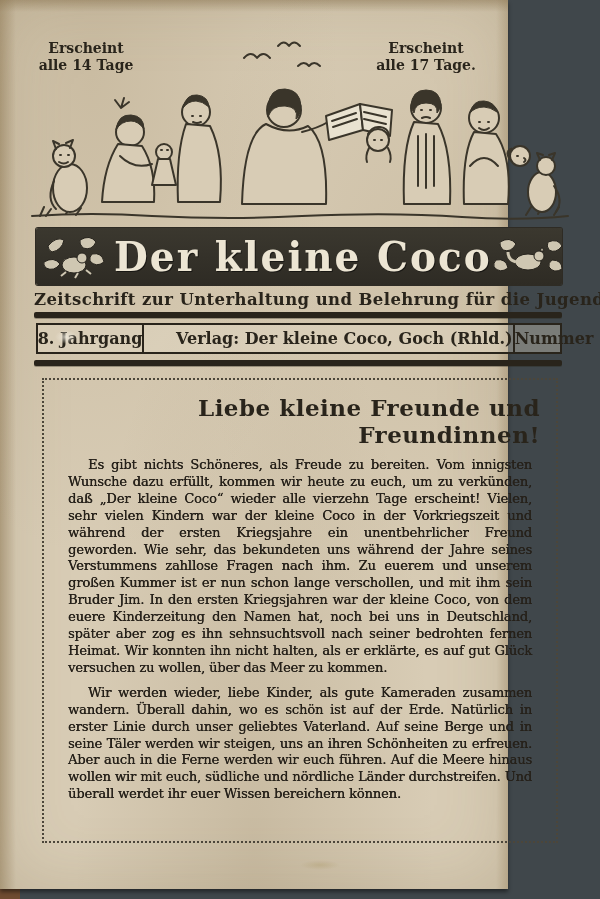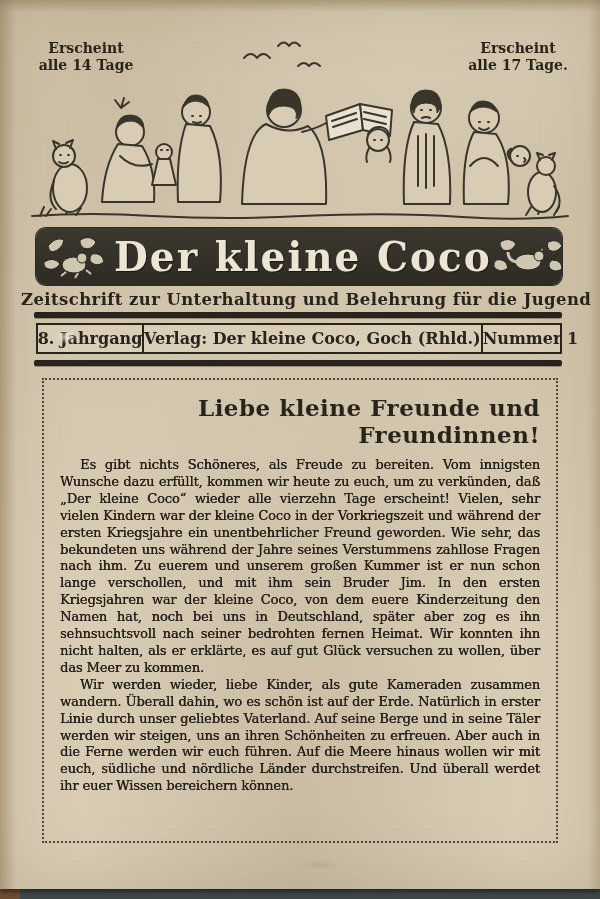--- a/index.html
+++ b/index.html
@@ -1,60 +1,60 @@
 <!DOCTYPE html>
 <html><head>
 <meta charset="utf-8">
 <style>
   html,body{margin:0;padding:0;}
   body{width:600px;height:899px;overflow:hidden;font-family:"DejaVu Serif",serif;}
   .scene{position:relative;width:600px;height:899px;
     background:linear-gradient(90deg,#6f4b31 0 20px,#40474b 20px);}
-  .paper{position:absolute;left:0;top:0;width:600px;height:889px;
+  .paper{position:absolute;left:0;top:0;width:508px;height:889px;
     background:
       radial-gradient(ellipse at 18% 8%, rgba(146,124,86,.20), transparent 42%),
       radial-gradient(ellipse at 85% 30%, rgba(146,124,86,.14), transparent 40%),
       radial-gradient(ellipse at 50% 95%, rgba(130,110,75,.18), transparent 50%),
       linear-gradient(90deg, rgba(150,128,92,.55) 0px, rgba(150,128,92,0) 16px),
       linear-gradient(270deg, rgba(150,128,92,.35) 0px, rgba(150,128,92,0) 12px),
       linear-gradient(180deg, rgba(140,118,82,.5) 0px, rgba(140,118,82,0) 12px),
       #d8ccb5;
     box-shadow:inset 0 0 70px rgba(118,98,64,.22), 0 3px 4px rgba(0,0,0,.45);}
   .stain{position:absolute;border-radius:50%;pointer-events:none;}
   .freq{position:absolute;top:40px;width:120px;text-align:center;
     font-weight:bold;font-size:14px;line-height:1.18;color:#29241b;}
   .freq-left{left:26px;}
   .freq-right{right:22px;}
   .illustration{position:absolute;left:26px;top:36px;width:548px;height:192px;}
   .banner{position:absolute;left:36px;top:228px;width:526px;height:57px;
     background:linear-gradient(180deg,#3b382f,#2e2b24);
-    border-radius:10px;display:flex;align-items:center;justify-content:space-between;
+    border-radius:2px;display:flex;align-items:center;justify-content:space-between;
     padding:0 4px;box-sizing:border-box;box-shadow:0 0 0 1px #2e2b24;}
   .banner-title{flex:1;text-align:center;color:#ece5d3;font-weight:bold;
     font-size:39px;letter-spacing:2px;line-height:1;transform:scaleY(1.04);
     text-shadow:1px 1px 0 rgba(0,0,0,.5);white-space:nowrap;}
   .ornament{width:74px;height:50px;flex:0 0 auto;}
-  .subtitle{position:absolute;left:21px;top:290px;width:530px;text-align:center;
+  .subtitle{position:absolute;left:34px;top:290px;width:530px;text-align:center;
     font-weight:bold;font-size:16.5px;letter-spacing:.4px;color:#29241b;white-space:nowrap;}
   .rule{position:absolute;left:34px;width:528px;height:6px;background:#29241b;border-radius:2px;
     box-shadow:0 1px 0 rgba(41,36,27,.35);}
   .rule1{top:312px;} .rule2{top:360px;}
   .issuebar{position:absolute;left:36px;top:323px;width:526px;height:31px;
     border:2px solid #29241b;box-sizing:border-box;display:flex;align-items:center;
     background:rgba(232,224,205,.35);}
   .cell{display:flex;align-items:center;justify-content:center;height:100%;
     font-weight:bold;font-size:16px;color:#29241b;white-space:nowrap;}
   .cell-volume{width:104px;border-right:2px solid #29241b;}
-  .cell-publisher{flex:1;}
+  .cell-publisher{flex:1;margin-left:32px;}
   .cell-number{width:110px;border-left:2px solid #29241b;}
   .articlebox{position:absolute;left:42px;top:378px;width:516px;height:465px;
     border:2px dotted #4c463a;box-sizing:border-box;padding:8px 16px 6px;overflow:hidden;}
   .article-heading{margin:6px 0 9px;text-align:right;font-size:23px;font-weight:bold;
     letter-spacing:.5px;color:#29241b;}
-  .articlebox p{margin:0;text-align:justify;text-indent:20px;
+  .articlebox p{margin:8px;text-align:justify;text-indent:20px;
     font-size:13px;line-height:16.9px;letter-spacing:-0.1px;color:#26211a;
     text-shadow:.3px 0 0 #26211a;}
   .sketch{stroke:#3a352a;stroke-width:2;fill:none;stroke-linecap:round;stroke-linejoin:round;}
   .sketch-fill{fill:#d8ccb5;stroke:#3a352a;stroke-width:2;stroke-linejoin:round;}
   .sketch-dark{fill:#3a352a;stroke:#3a352a;stroke-width:1;stroke-linejoin:round;}
   .sketch-page{fill:#e9e2d0;stroke:#3a352a;stroke-width:2;stroke-linejoin:round;}
   .orn-leaf{fill:#cfc7b2;stroke:#26231d;stroke-width:1;}
 </style>
 </head>
 <body>

